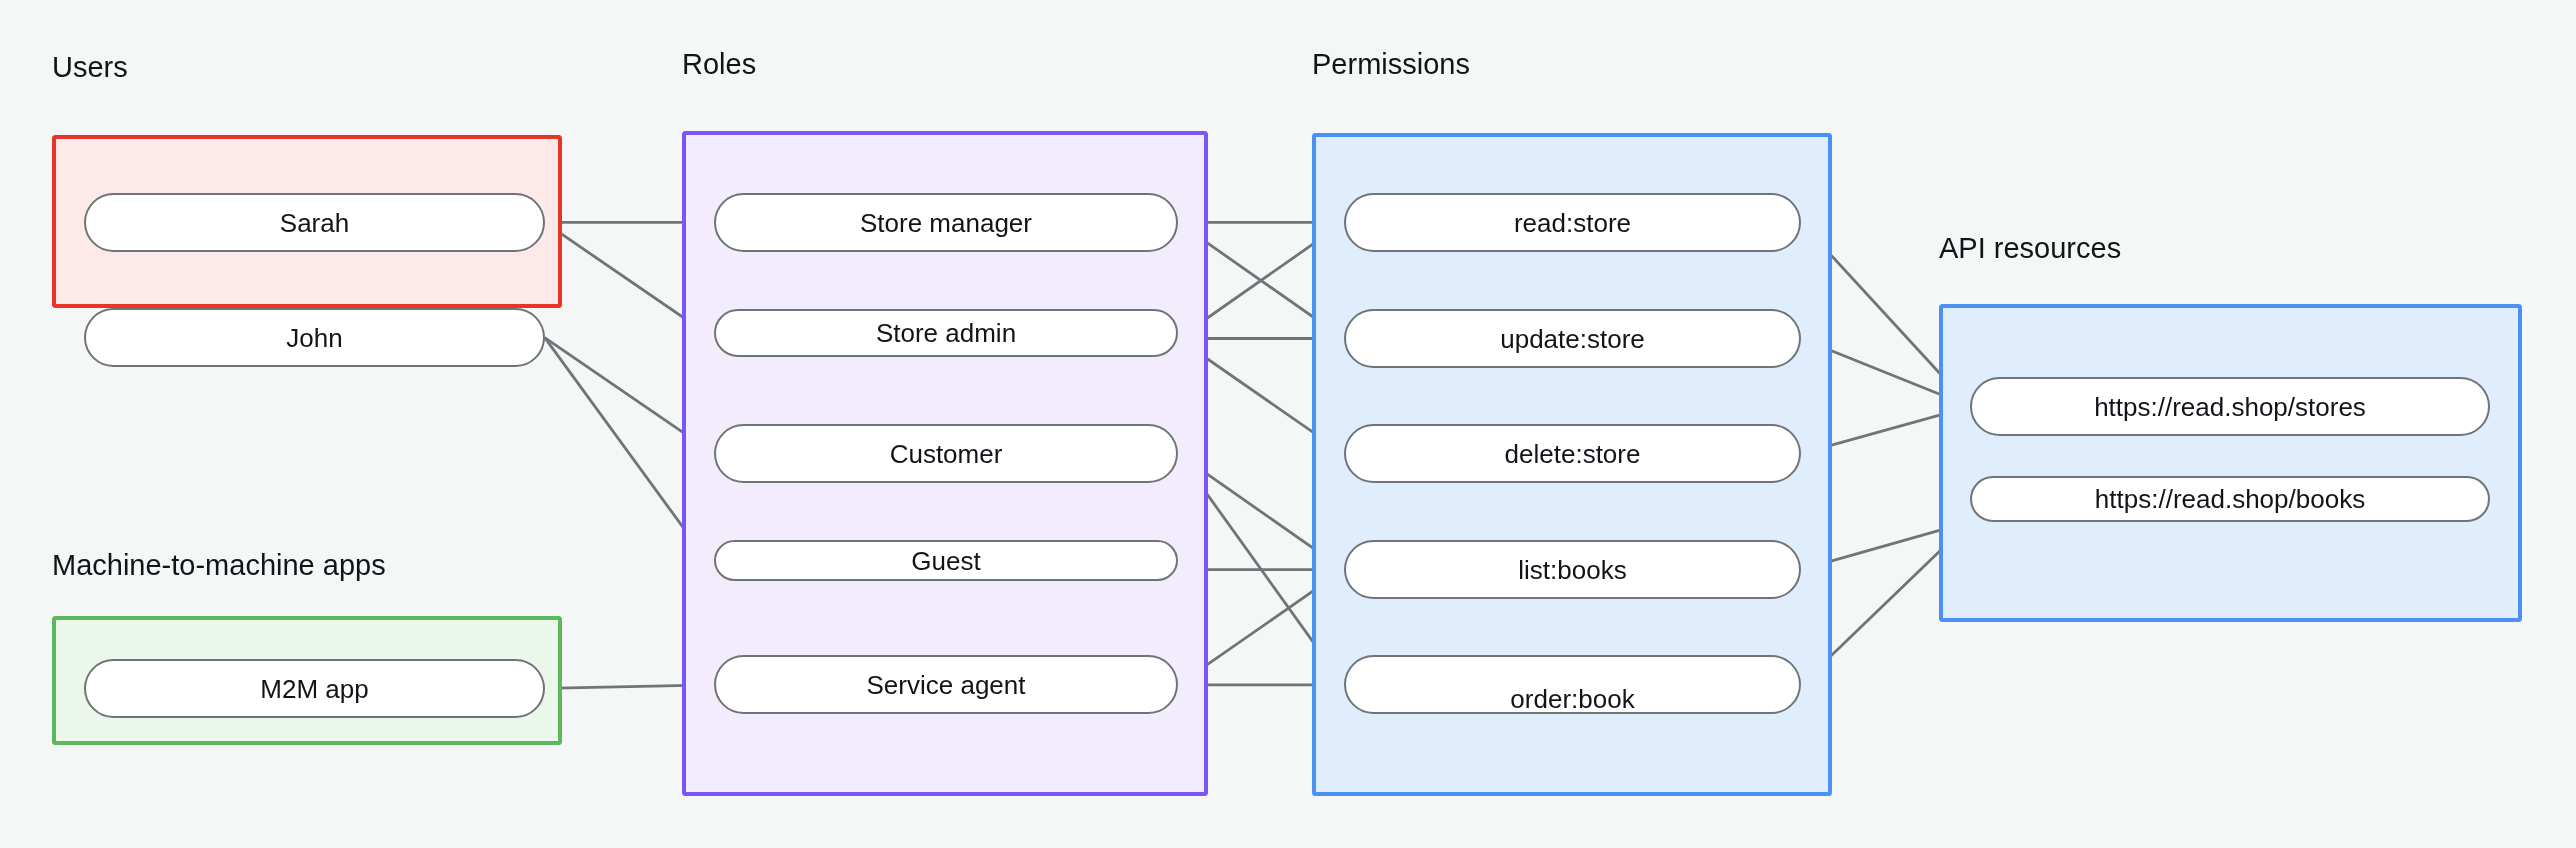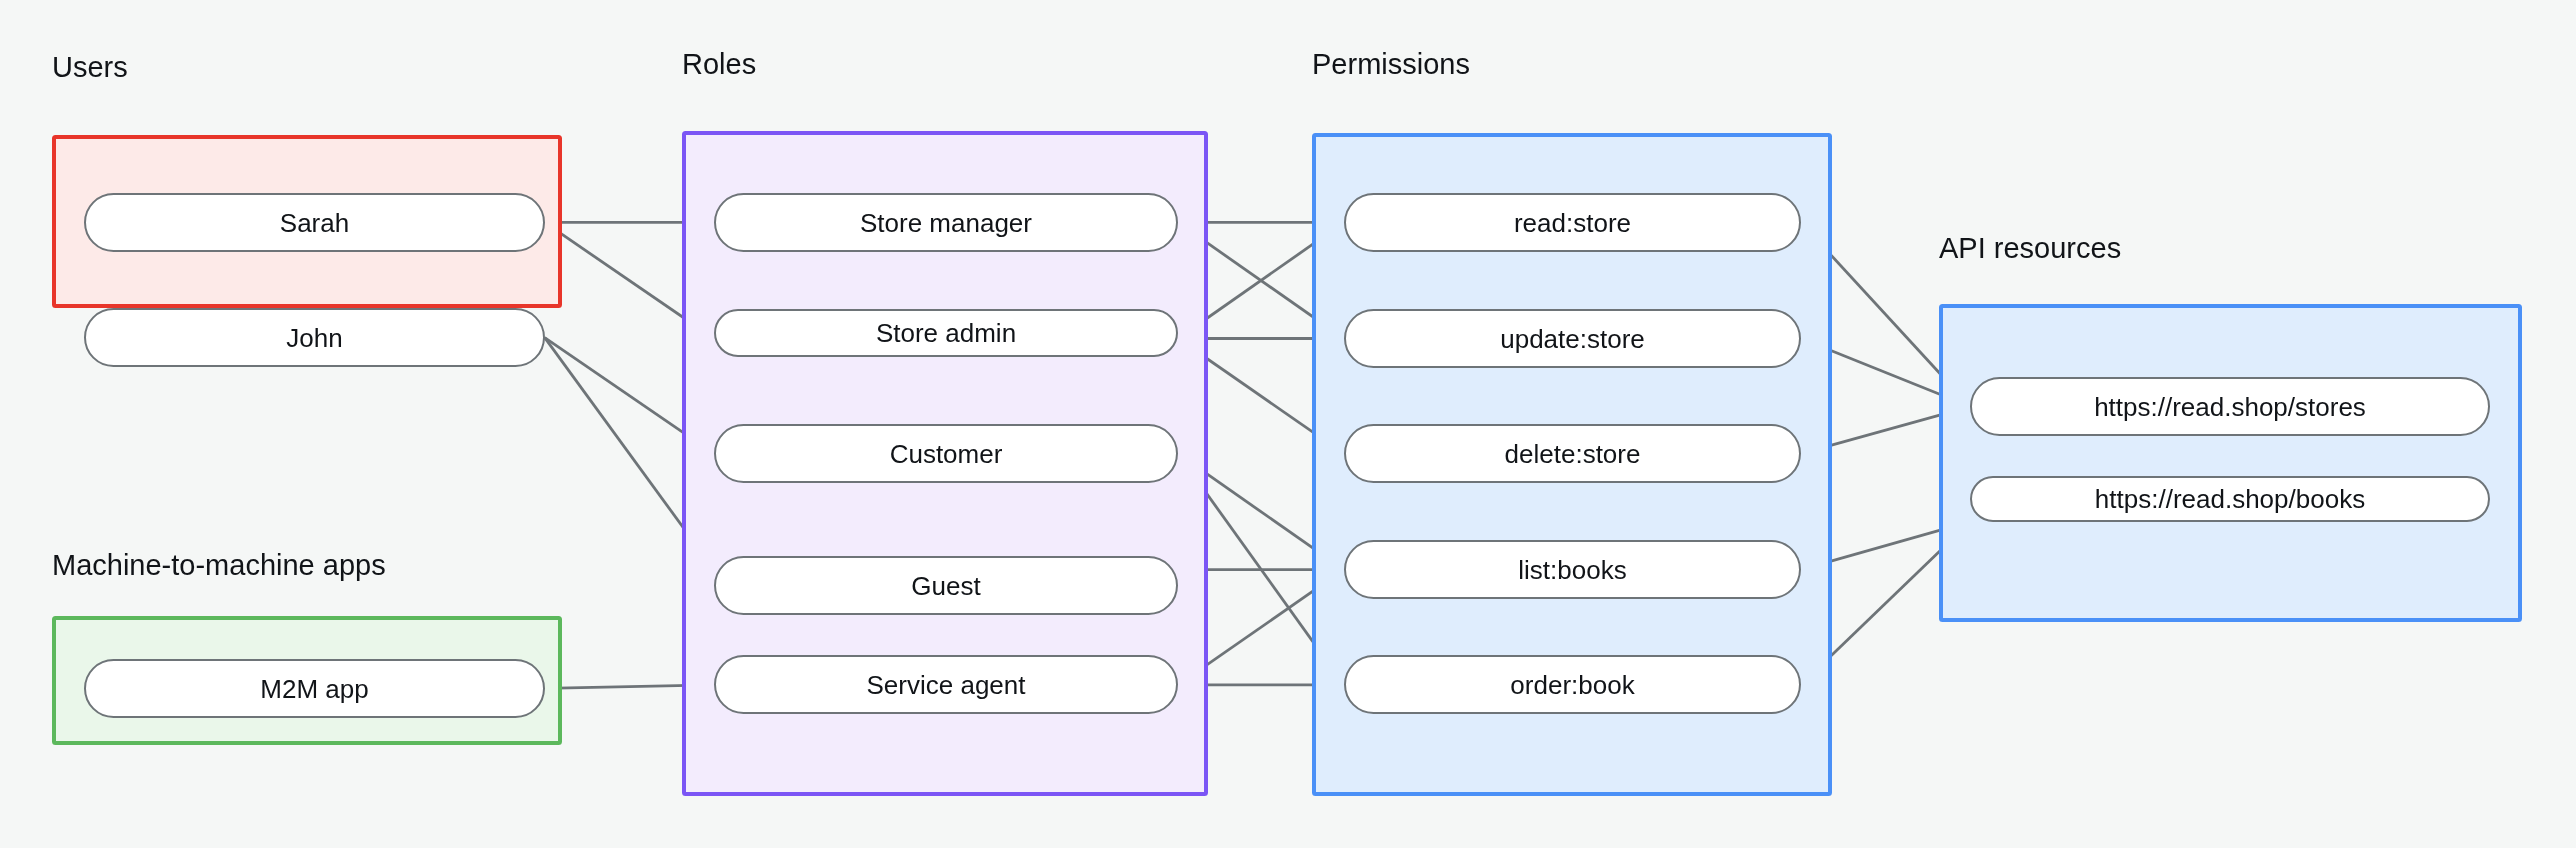--- a/index.html
+++ b/index.html
@@ -128,39 +128,39 @@
       </div>
       <div class="node" style="left: 714px; top: 193px; width: 464px; height: 59px; text-align: right;">
         <span>Store manager</span>
       </div>
       <div class="node" style="left: 714px; top: 309px; width: 464px; height: 48px;">
         <span>Store admin</span>
       </div>
       <div class="node" style="left: 714px; top: 424px; width: 464px; height: 59px;">
         <span>Customer</span>
       </div>
-      <div class="node" style="left: 714px; top: 540px; width: 464px; height: 59px; margin-top: 16px;">
+      <div class="node" style="left: 714px; top: 540px; width: 464px; height: 41px;">
         <span>Guest</span>
       </div>
       <div class="node" style="left: 714px; top: 655px; width: 464px; height: 59px;">
         <span>Service agent</span>
       </div>
       <div class="node" style="left: 1344px; top: 193px; width: 457px; height: 59px;">
         <span>read:store</span>
       </div>
       <div class="node" style="left: 1344px; top: 309px; width: 457px; height: 59px;">
         <span>update:store</span>
       </div>
       <div class="node" style="left: 1344px; top: 424px; width: 457px; height: 59px;">
         <span>delete:store</span>
       </div>
       <div class="node" style="left: 1344px; top: 540px; width: 457px; height: 59px;">
         <span>list:books</span>
       </div>
-      <div class="node" style="left: 1344px; top: 655px; width: 457px; height: 59px;">
+      <div class="node" style="left: 1344px; top: 655px; width: 457px; height: 59px; align-items: flex-end;">
         <span>order:book</span>
       </div>
       <div class="node" style="left: 1970px; top: 377px; width: 520px; height: 59px;">
         <span>https://read.shop/stores</span>
       </div>
       <div class="node" style="left: 1970px; top: 476px; width: 520px; height: 46px;">
         <span>https://read.shop/books</span>
       </div>
     </div>
 </div>

